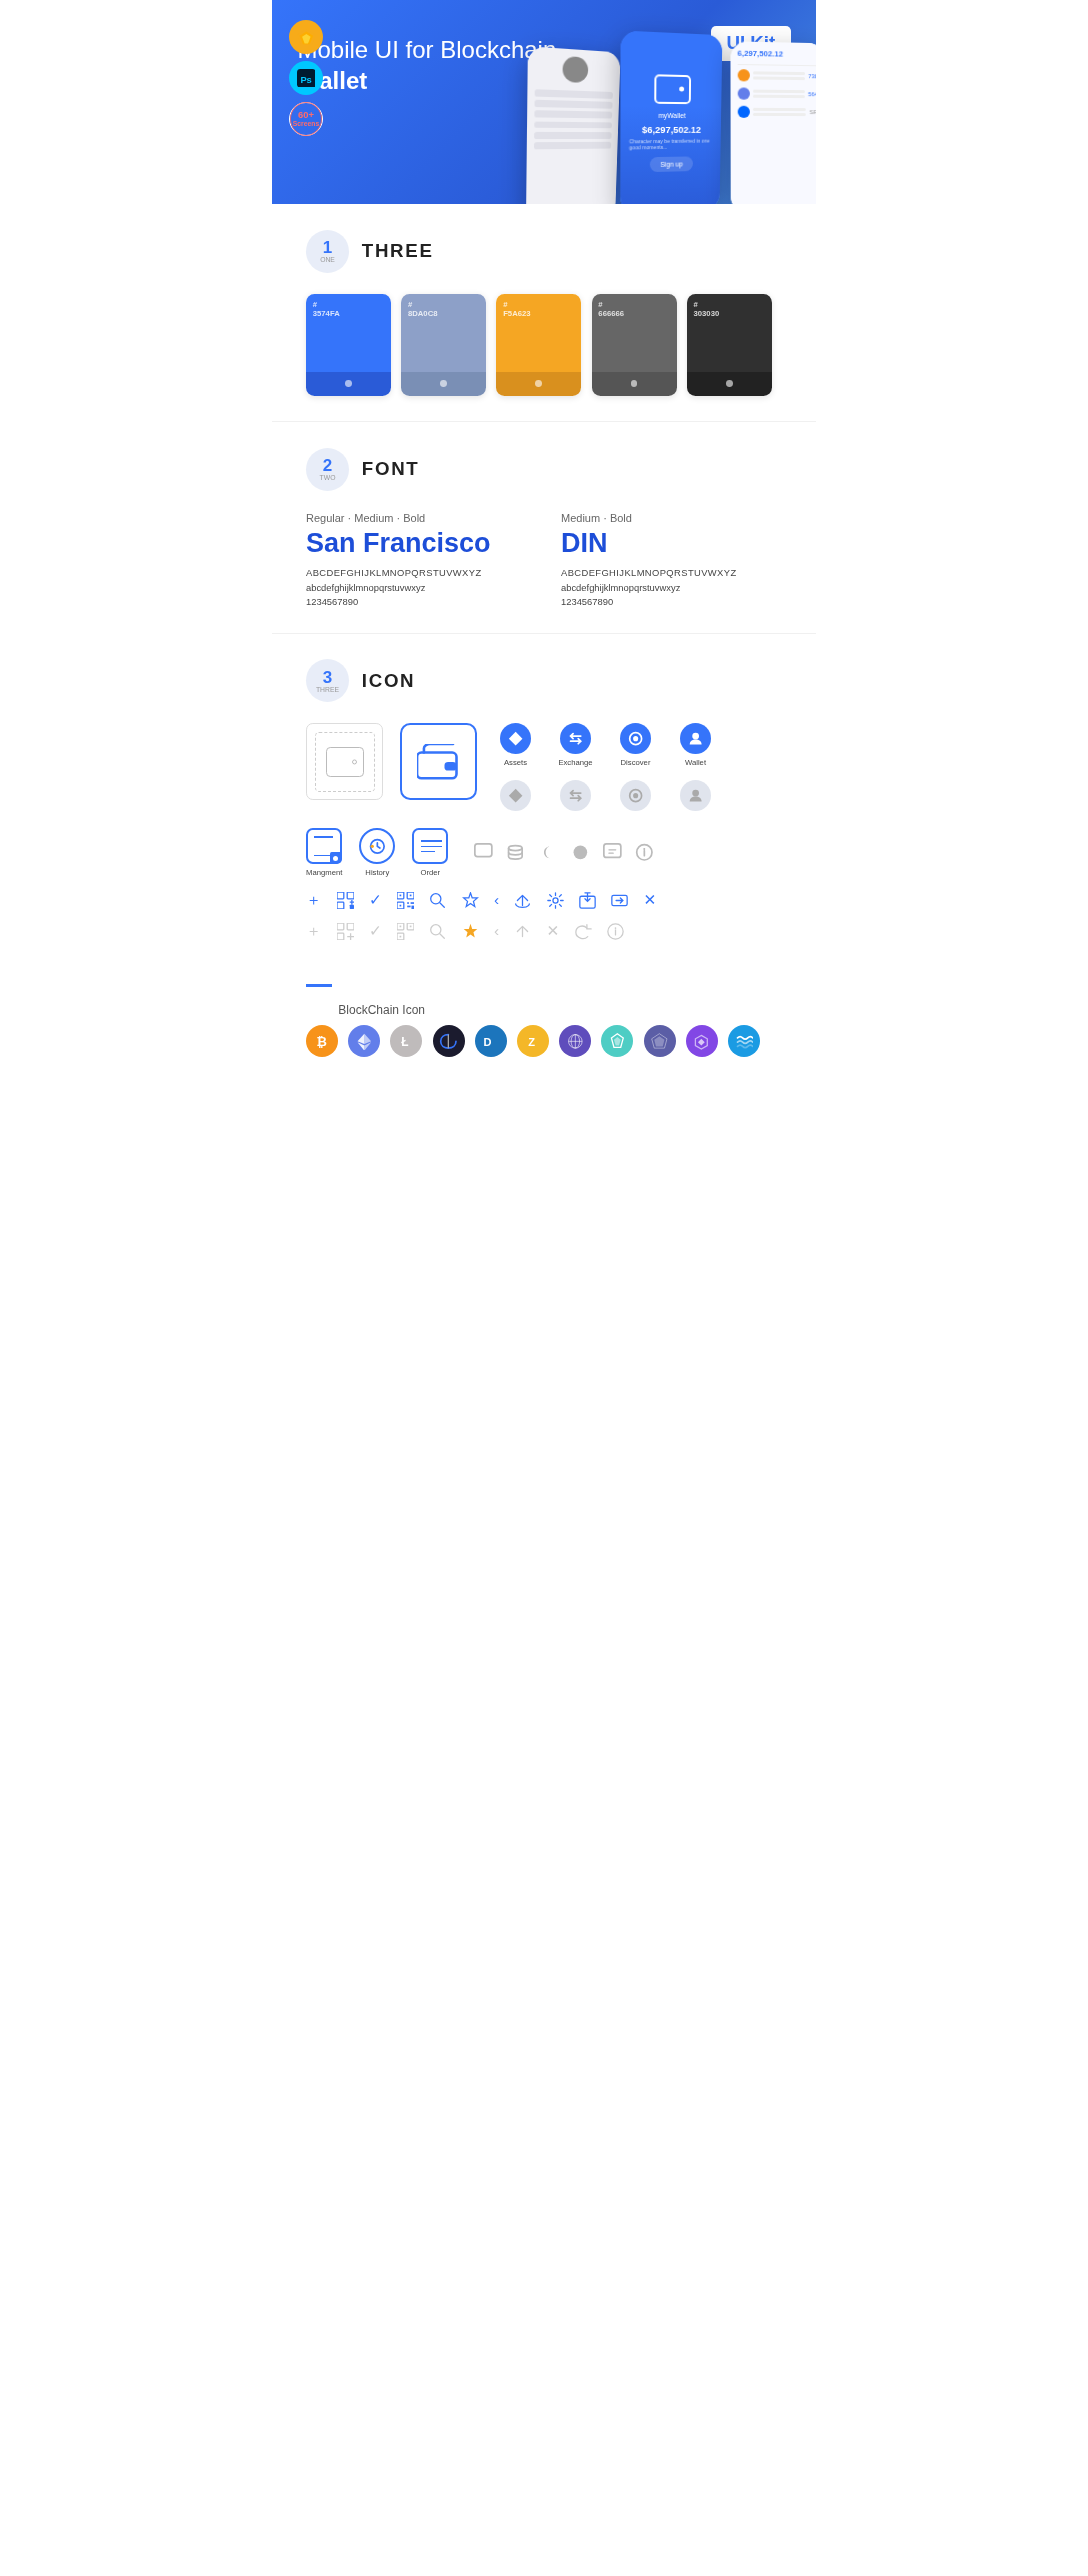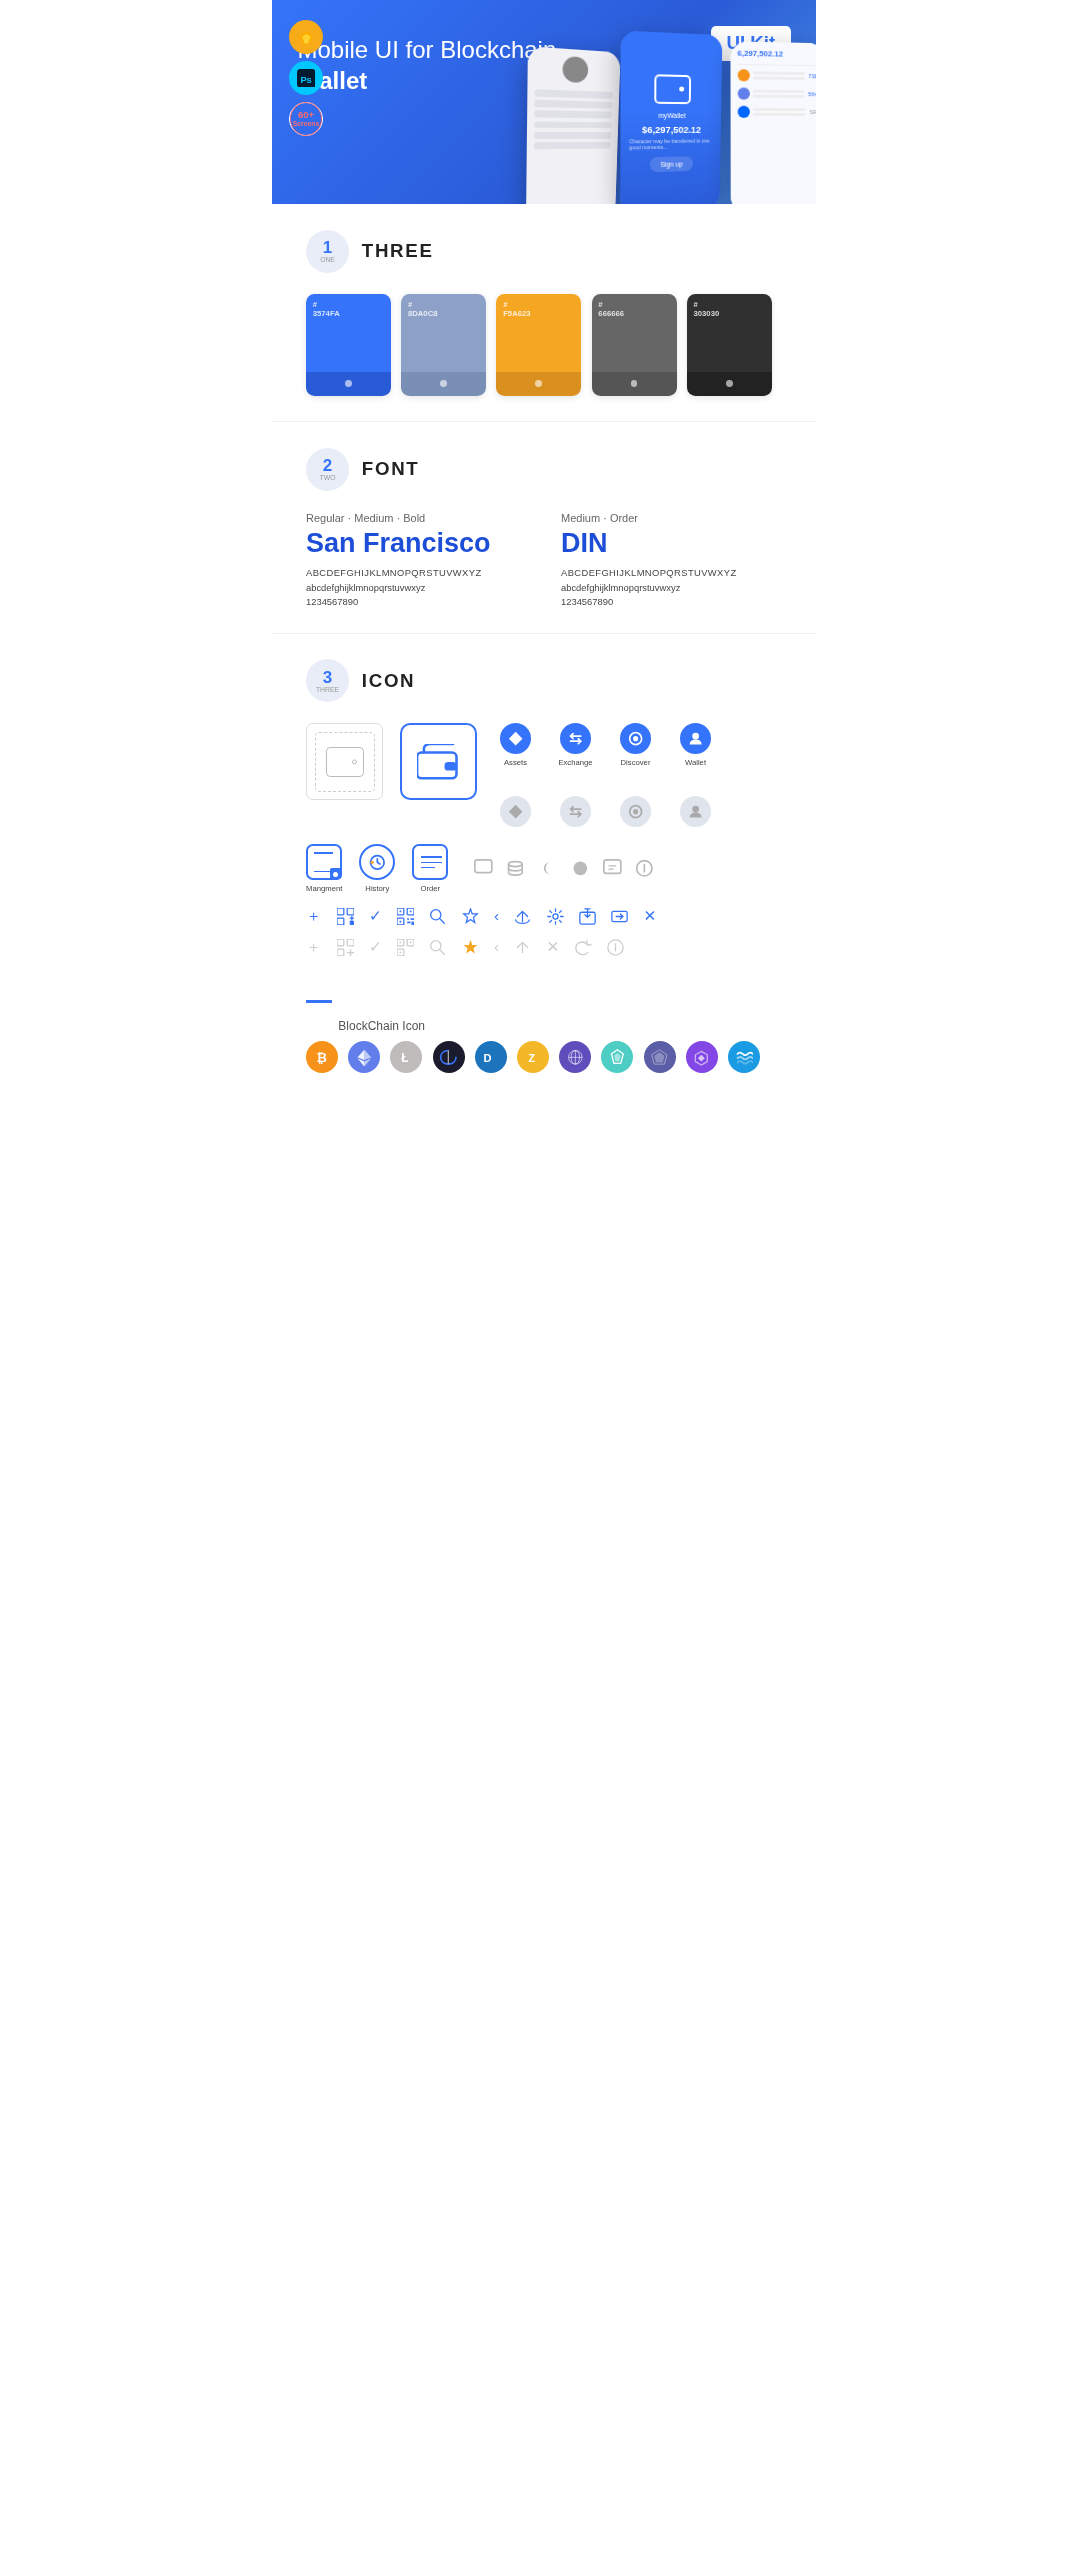--- a/index.html
+++ b/index.html
@@ -341,21 +341,21 @@
   </div>
   <div class="font-row">
     <div class="font-col">
       <div class="font-style-label">Regular · Medium · Bold</div>
       <div class="font-name">San Francisco</div>
       <div class="font-abc">ABCDEFGHIJKLMNOPQRSTUVWXYZ</div>
       <div class="font-abc-lower">abcdefghijklmnopqrstuvwxyz</div>
       <div class="font-nums">1234567890</div>
     </div>
     <div class="font-col">
-      <div class="font-style-label">Medium · Order</div>
+      <div class="font-style-label">Medium · Bold</div>
       <div class="font-name font-name-din">DIN</div>
       <div class="font-abc font-name-din">ABCDEFGHIJKLMNOPQRSTUVWXYZ</div>
       <div class="font-abc-lower font-name-din">abcdefghijklmnopqrstuvwxyz</div>
       <div class="font-nums font-name-din">1234567890</div>
     </div>
   </div>
 </div>
 
 <div class="section" style="border-top:0.9px solid #f0f0f0;">
   <div class="section-header">
@@ -379,21 +379,21 @@
     </div>
 
     <div style="width:77px; height:77px; border:2.6px solid #3574FA; border-radius:10.2px; display:flex; align-items:center; justify-content:center;">
       <svg width="43" height="36" viewBox="0 0 50 42" fill="none" xmlns="http://www.w3.org/2000/svg">
         <rect x="0" y="10" width="46" height="30" rx="5" stroke="#3574FA" stroke-width="3" fill="none"></rect>
         <path d="M8 10 L8 5 C8 2 12 0 15 0 L42 0" stroke="#3574FA" stroke-width="3" fill="none" stroke-linecap="round"></path>
         <rect x="32" y="21" width="14" height="10" rx="4" fill="#3574FA"></rect>
       </svg>
     </div>
 
-    <div style="display:flex; flex-direction:column; gap:29px;">
+    <div style="display:flex; flex-direction:column; gap:13px;">
 
       <div class="icon-set-row">
         <div class="icon-item">
           <div class="icon-circle icon-circle-blue">
             <svg width="15.3" height="15.3" viewBox="0 0 18 18" fill="white">
               <polygon points="9,1 17,9 9,17 1,9" fill="white"></polygon>
             </svg>
           </div>
           <span class="icon-label">Assets</span>
         </div>

